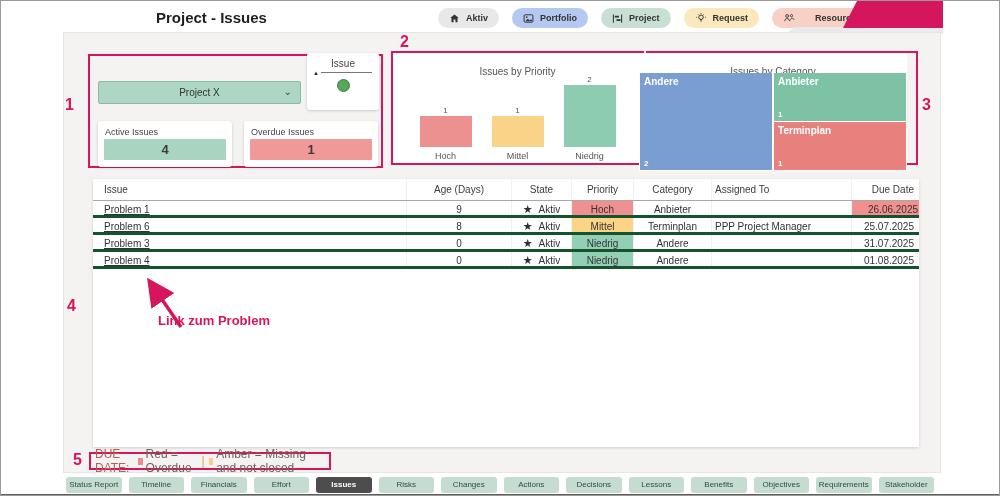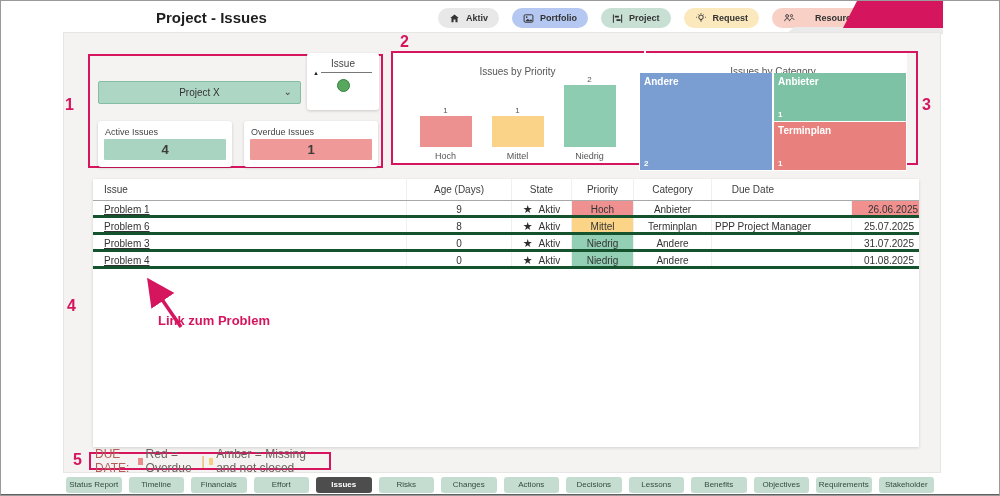--- a/index.html
+++ b/index.html
@@ -208,20 +208,21 @@
       </div>
   </div>
 
   <div class="table-card">
     <div class="t-row t-head" id="t-head">
         <div class="t-cell" style="width: 313px; text-align: left; padding: 0px 0px 0px 11px;">Issue</div>
         <div class="t-cell" style="width: 105px; text-align: center;">Age (Days)</div>
         <div class="t-cell" style="width: 60px; text-align: center;">State</div>
         <div class="t-cell" style="width: 62px; text-align: center;">Priority</div>
         <div class="t-cell" style="width: 78px; text-align: center;">Category</div>
+        <div class="t-cell" style="width: 140px; text-align: left; padding: 0px 0px 0px 3px;">Assigned To</div>
         <div class="t-cell" style="width: 68px; text-align: right; padding: 0px 5px 0px 0px;">Due Date</div>
       </div>
     <div class="t-body" id="t-body">
         <div class="t-row">
           <div class="t-cell" style="width: 313px; text-align: left; padding: 0px 0px 0px 11px;"><span class="issue-link">Problem 1</span></div>
           <div class="t-cell" style="width: 105px; text-align: center;">9</div>
           <div class="t-cell" style="width: 60px; text-align: center;"><span class="star">★</span><span>Aktiv</span></div>
           <div class="t-cell" style="width: 62px; text-align: center; background: rgb(238, 145, 144);">Hoch</div>
           <div class="t-cell" style="width: 78px; text-align: center;">Anbieter</div>
           <div class="t-cell" style="width: 140px; text-align: left; padding: 0px 0px 0px 3px;"></div>

